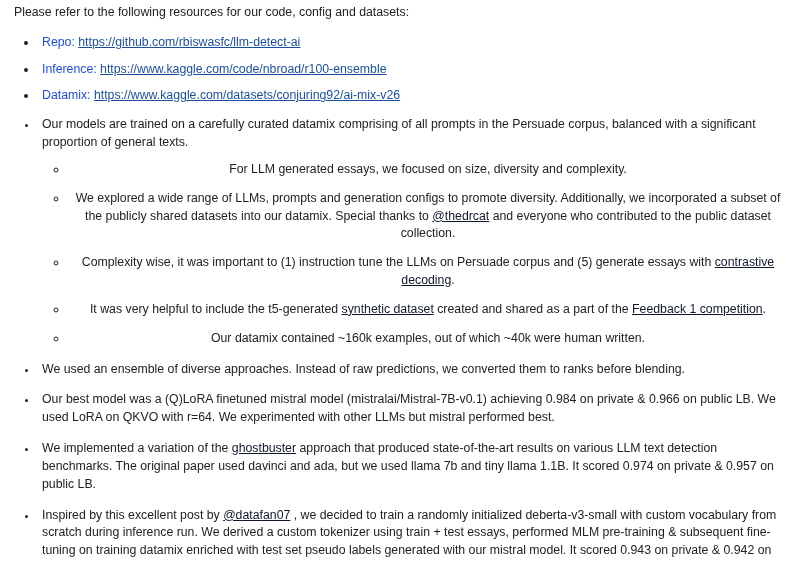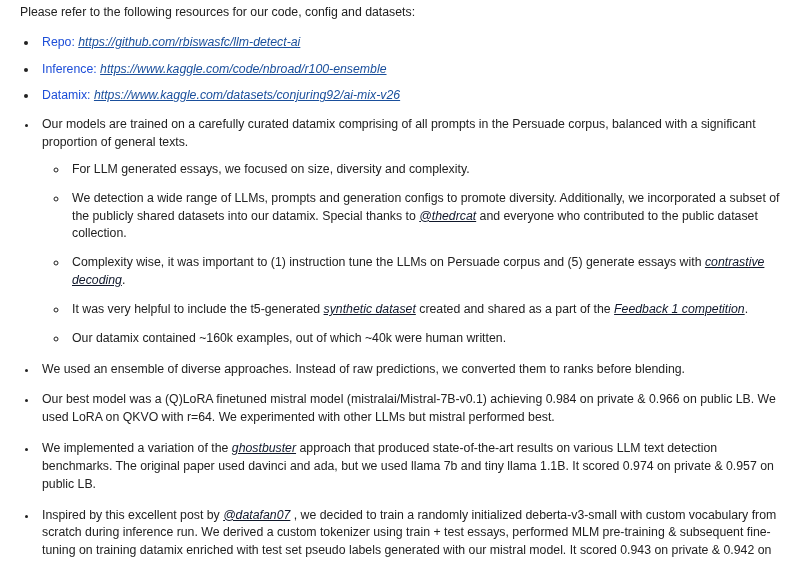--- a/index.html
+++ b/index.html
@@ -14,21 +14,21 @@
     color: #222222;
     font-size: 12.3px;
     line-height: 1.45;
     overflow: hidden;
   }
   .page {
     padding: 4px 16px 0 10px;
     box-sizing: border-box;
   }
   p.intro {
-    margin: 0 0 12px 10px;
+    margin: 0 0 12px 4px;
     padding: 0;
   }
   p.writeup {
     margin: 16px 0 12px 0;
     padding: 0;
   }
   ul.level1 {
     margin: 0 0 0 0;
     padding-left: 28px;
     list-style-type: disc;
@@ -42,35 +42,35 @@
     font-size: 11px;
   }
   ul.level2 {
     margin: 9px 0 6px 0;
     padding-left: 26px;
     list-style-type: circle;
   }
   ul.level2 > li {
     margin-bottom: 11px;
     padding-left: 4px;
+    text-align: center;
   }
   ul.resources {
     margin: 0 0 0 0;
     padding-left: 28px;
     list-style-type: disc;
   }
   ul.resources > li {
     margin-bottom: 9px;
     padding-left: 4px;
   }
   a {
     color: #1a4f9c;
     text-decoration: underline;
     text-underline-offset: 1px;
-    font-style: italic;
   }
   a.mention {
     color: #0f172a;
     text-decoration: underline;
   }
   .label {
     color: #1d4ed8;
   }
 </style>
 </head>
@@ -83,21 +83,21 @@
   <ul class="resources" id="resource-list">
       <li><span class="label">Repo: </span><a href="#">https://github.com/rbiswasfc/llm-detect-ai</a></li>
       <li><span class="label">Inference: </span><a href="#">https://www.kaggle.com/code/nbroad/r100-ensemble</a></li>
       <li><span class="label">Datamix: </span><a href="#">https://www.kaggle.com/datasets/conjuring92/ai-mix-v26</a></li>
     </ul>
 
 
   <ul class="level1" id="bullet-list">
       <li><span>Our models are trained on a carefully curated datamix comprising of all prompts in the Persuade corpus, balanced with a significant proportion of general texts.</span><ul class="level2">
           <li><span>For LLM generated essays, we focused on size, diversity and complexity.</span></li>
-          <li><span>We detection a wide range of LLMs, prompts and generation configs to promote diversity. Additionally, we incorporated a subset of the publicly shared datasets into our datamix. Special thanks to </span><a href="#" class="mention">@thedrcat</a><span> and everyone who contributed to the public dataset collection.</span></li>
+          <li><span>We explored a wide range of LLMs, prompts and generation configs to promote diversity. Additionally, we incorporated a subset of the publicly shared datasets into our datamix. Special thanks to </span><a href="#" class="mention">@thedrcat</a><span> and everyone who contributed to the public dataset collection.</span></li>
           <li><span>Complexity wise, it was important to (1) instruction tune the LLMs on Persuade corpus and (5) generate essays with </span><a href="#" class="mention">contrastive decoding</a><span>.</span></li>
           <li><span>It was very helpful to include the t5-generated </span><a href="#" class="mention">synthetic dataset</a><span> created and shared as a part of the </span><a href="#" class="mention">Feedback 1 competition</a><span>.</span></li>
           <li><span>Our datamix contained ~160k examples, out of which ~40k were human written.</span></li>
         </ul></li>
       <li><span>We used an ensemble of diverse approaches. Instead of raw predictions, we converted them to ranks before blending.</span></li>
       <li><span>Our best model was a (Q)LoRA finetuned mistral model (mistralai/Mistral-7B-v0.1) achieving 0.984 on private &amp; 0.966 on public LB. We used LoRA on QKVO with r=64. We experimented with other LLMs but mistral performed best.</span></li>
       <li><span>We implemented a variation of the </span><a href="#" class="mention">ghostbuster</a><span> approach that produced state-of-the-art results on various LLM text detection benchmarks. The original paper used davinci and ada, but we used llama 7b and tiny llama 1.1B. It scored 0.974 on private &amp; 0.957 on public LB.</span></li>
       <li><span>Inspired by this excellent post by </span><a href="#" class="mention">@datafan07</a><span> , we decided to train a randomly initialized deberta-v3-small with custom vocabulary from scratch during inference run. We derived a custom tokenizer using train + test essays, performed MLM pre-training &amp; subsequent fine-tuning on training datamix enriched with test set pseudo labels generated with our mistral model. It scored 0.943 on private &amp; 0.942 on public LB.</span></li>
     </ul>
 

